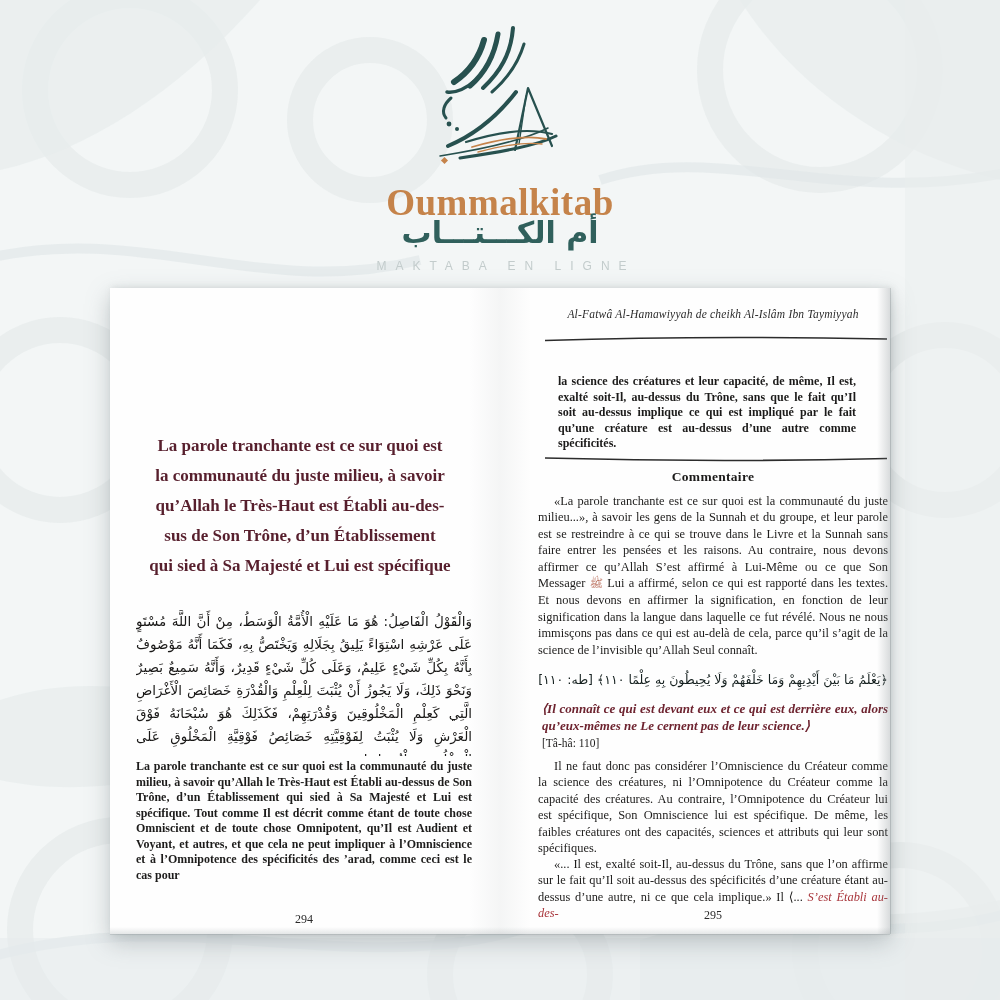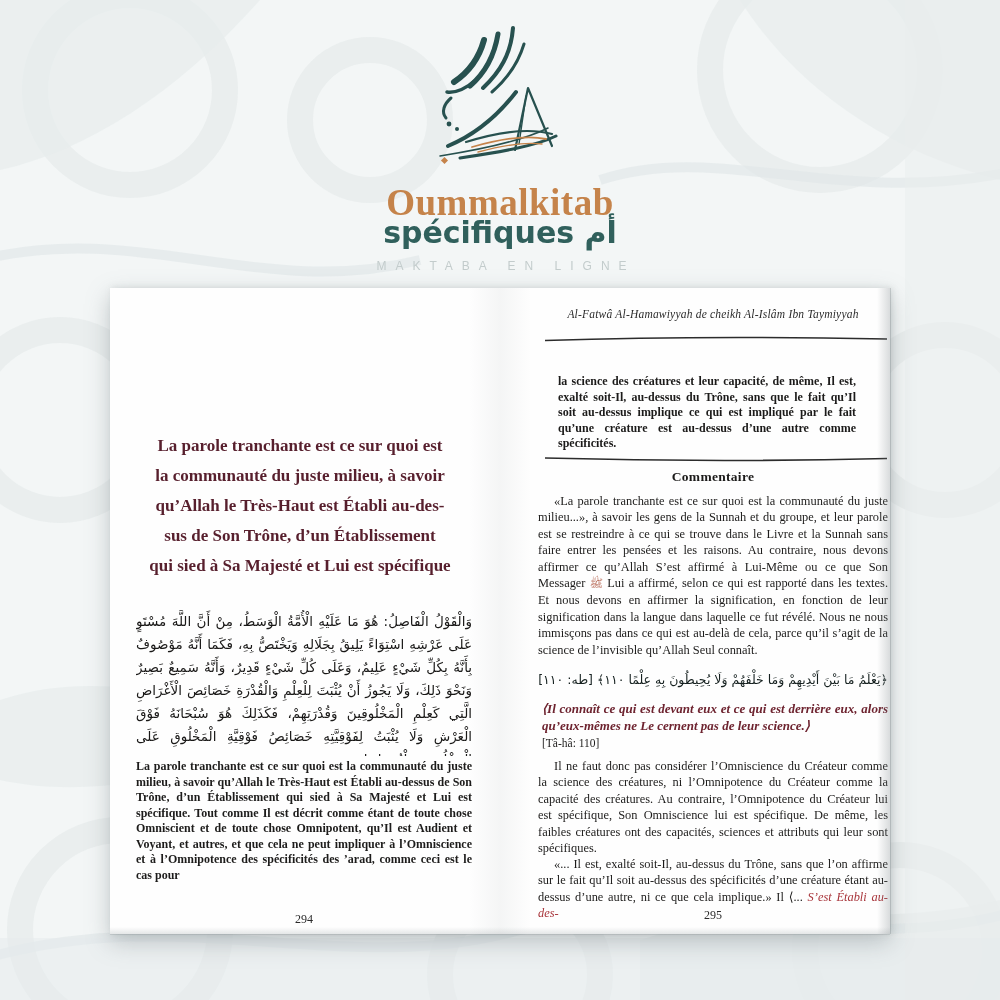--- a/index.html
+++ b/index.html
@@ -156,21 +156,21 @@
       <path d="M52 147 C80 139 108 135 126 139" stroke-width="1.8"></path>
       <path d="M58 152 C84 145 106 142 122 144" stroke-width="1.4"></path>
     </g>
     <g fill="#27514f">
       <circle cx="29" cy="124" r="2.4"></circle>
       <circle cx="37" cy="129" r="2"></circle>
     </g>
     <rect x="22" y="158" width="5" height="5" transform="rotate(45 24.5 160.5)" fill="#c5834a"></rect>
   </svg>
   <div class="brand">Oummalkitab</div>
-  <div class="brand-ar">أم spécifiques</div>
+  <div class="brand-ar">أم الكـــتـــاب</div>
   <div class="tagline">MAKTABA EN LIGNE</div>
 </div>
 
 <div class="book">
 
   <div class="page page-left">
     <div class="blk lp-title">
       <div>La parole tranchante est ce sur quoi est</div>
       <div>la communauté du juste milieu, à savoir</div>
       <div>qu’Allah le Très-Haut est Établi au-des-</div>

